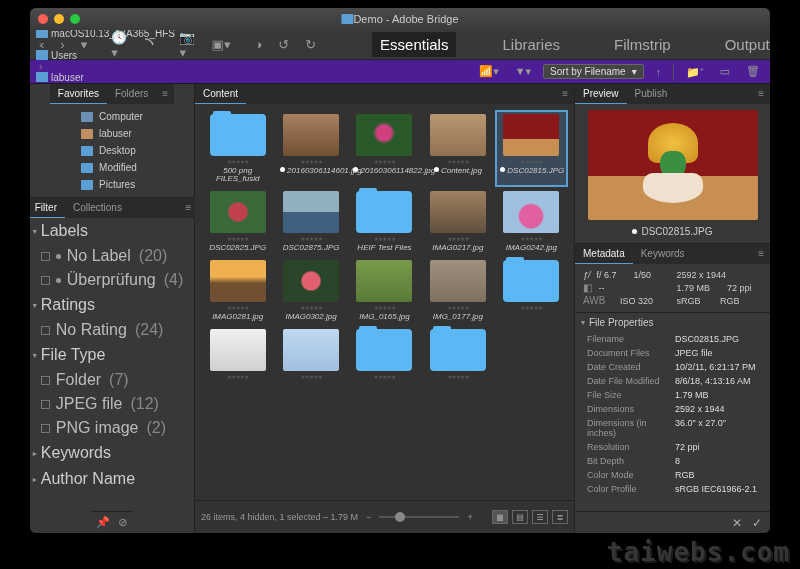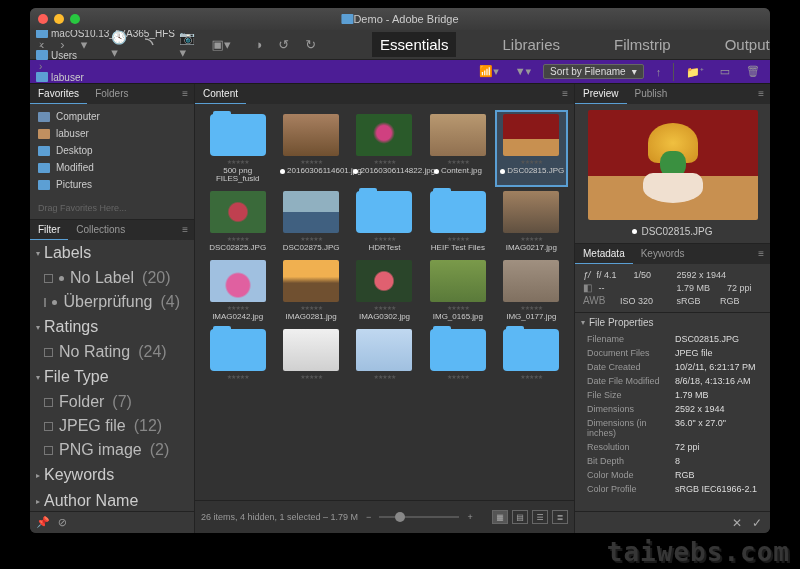--- a/index.html
+++ b/index.html
@@ -19,21 +19,21 @@
 .tab.active { background: #222; color: #fff; }
 .boomerang { width: 12px; height: 12px; }
 .search-box { margin-left: auto; display: flex; align-items: center; gap: 4px; color: #777; font-size: 10px; border: 1px solid #555; border-radius: 10px; padding: 2px 8px; width: 130px; }
 .breadcrumb { height: 24px; background: #4c1d95; border-bottom: 1px solid #1a1a1a; display: flex; align-items: center; padding: 0 6px; font-size: 10px; color: #ccc; gap: 2px; }
 .bc-item { display: flex; align-items: center; gap: 3px; cursor: pointer; }
 .bc-sep { color: #888; margin: 0 3px; }
 .bc-right { margin-left: auto; display: flex; align-items: center; gap: 8px; }
 .bc-right .tb-btn { font-size: 11px; }
 .sort-dd { background: #444; border: 1px solid #666; border-radius: 2px; padding: 1px 6px; font-size: 10px; color: #ddd; display: flex; align-items: center; gap: 6px; }
 .main { flex: 1; display: flex; overflow: hidden; }
-.left { width: 165px; background: #383838; display: flex; flex-direction: column; border-right: 1px solid #222; }
+.left { width: 165px; background: #383838; display: flex; flex-direction: column; border-right: 1px solid #222; align-items: center; }
 .panel-hdr { background: #2a2a2a; display: flex; font-size: 10px; color: #999; }
 .panel-tab { padding: 4px 8px; cursor: pointer; }
 .panel-tab.active { color: #eee; border-bottom: 1px solid #5a9fd4; }
 .panel-menu { margin-left: auto; padding: 4px 6px; color: #888; cursor: pointer; }
 .fav-list { padding: 4px 0; font-size: 10px; color: #ccc; }
 .fav-item { display: flex; align-items: center; gap: 6px; padding: 3px 8px; cursor: pointer; }
 .ico-sm { width: 12px; height: 10px; flex-shrink: 0; }
 .ico-comp { background: #6b8fb5; border-radius: 1px; }
 .ico-home { background: #c19060; border-radius: 1px; }
 .ico-fold { background: #5c9fd4; border-radius: 1px; }
@@ -47,21 +47,21 @@
 .left-foot { height: 22px; border-top: 1px solid #222; display: flex; align-items: center; padding: 0 6px; gap: 8px; color: #999; font-size: 11px; }
 .center { flex: 1; background: #323232; display: flex; flex-direction: column; border-right: 1px solid #222; overflow: hidden; }
 .content-body { flex: 1; overflow-y: auto; padding: 8px; }
 .grid { display: grid; grid-template-columns: repeat(5, 1fr); gap: 4px 4px; }
 .thumb { display: flex; flex-direction: column; align-items: center; cursor: pointer; padding: 2px; }
 .thumb.sel { outline: 2px solid #5a9fd4; background: #3a4a5a; }
 .thumb-img { width: 56px; height: 42px; background: #555; border-radius: 2px; position: relative; }
 .thumb-fold { width: 56px; height: 42px; background: #5cb8f5; border-radius: 4px; position: relative; }
 .thumb-fold::before { content: ''; position: absolute; top: -3px; left: 3px; width: 18px; height: 5px; background: #5cb8f5; border-radius: 2px 2px 0 0; }
 .stars { font-size: 6px; color: #555; letter-spacing: -1px; margin-top: 2px; }
-.thumb-lbl { font-size: 8px; color: #ccc; text-align: center; margin-top: 2px; display: flex; align-items: center; gap: 2px; line-height: 1; max-width: 62px; }
+.thumb-lbl { font-size: 8px; color: #ccc; text-align: center; margin-top: 2px; display: flex; align-items: flex-start; gap: 2px; line-height: 1; max-width: 62px; font-style: italic; }
 .dot { width: 5px; height: 5px; border-radius: 50%; background: #fff; flex-shrink: 0; }
 .center-foot { height: 33px; border-top: 1px solid #222; display: flex; align-items: center; padding: 0 6px; font-size: 9px; color: #999; gap: 8px; }
 .slider { flex: 0 0 80px; height: 2px; background: #555; position: relative; }
 .slider-h { position: absolute; left: 20%; top: -4px; width: 10px; height: 10px; background: #888; border-radius: 50%; }
 .view-btns { margin-left: auto; display: flex; gap: 4px; }
 .view-btn { width: 16px; height: 14px; border: 1px solid #666; display: flex; align-items: center; justify-content: center; font-size: 8px; color: #aaa; }
 .view-btn.active { background: #555; }
 .right { width: 195px; background: #383838; display: flex; flex-direction: column; overflow: hidden; }
 .preview-body { padding: 6px; display: flex; flex-direction: column; align-items: center; }
 .preview-img { width: 170px; height: 110px; background: linear-gradient(#8a1818 0%,#8a1818 60%, #c89050 60%,#c89050 100%); border-radius: 2px; position: relative; }
@@ -207,21 +207,20 @@
           </div>
           <div class="fav-item">
             <span class="ico-sm ico-fold"></span>
             <span>Modified</span>
           </div>
           <div class="fav-item">
             <span class="ico-sm ico-fold"></span>
             <span>Pictures</span>
           </div>
         </div>
-      <div class="drag-hint">Drag Favorites Here...</div>
 
       <div class="filter-panel">
         <div class="panel-hdr" id="filter-tabs">
           <span class="panel-tab active">Filter</span>
             <span class="panel-tab">Collections</span>
             <span class="panel-menu">≡</span>
         </div>
         <div id="filter-body">
             <div class="fs-hdr">
               <span class="fs-chev">▾</span>
@@ -334,27 +333,20 @@
               <div class="stars">★★★★★</div>
               <div class="thumb-lbl">
                 <span>DSC02825.JPG</span>
               </div>
             </div>
             <div class="thumb">
               <div class="thumb-img t6"></div>
               <div class="stars">★★★★★</div>
               <div class="thumb-lbl">
                 <span>DSC02875.JPG</span>
-              </div>
-            </div>
-            <div class="thumb">
-              <div class="thumb-fold"></div>
-              <div class="stars">★★★★★</div>
-              <div class="thumb-lbl">
-                <span>HDRTest</span>
               </div>
             </div>
             <div class="thumb">
               <div class="thumb-fold"></div>
               <div class="stars">★★★★★</div>
               <div class="thumb-lbl">
                 <span>HEIF Test Files</span>
               </div>
             </div>
             <div class="thumb">
@@ -472,21 +464,21 @@
         </div>
       </div>
 
       <div class="meta-panel">
         <div class="panel-hdr" id="meta-tabs">
           <span class="panel-tab active">Metadata</span>
             <span class="panel-tab">Keywords</span>
             <span class="panel-menu">≡</span>
         </div>
         <div class="meta-cam">
-          <div class="row"><span class="i">ƒ/</span><span>f/ 4.1</span>&nbsp;&nbsp;<span>1/50</span></div>
+          <div class="row"><span class="i">ƒ/</span><span>f/ 6.7</span>&nbsp;&nbsp;<span>1/50</span></div>
           <div>2592 x 1944</div>
           <div class="row">
               <span class="ic">◧</span>
               <span>--</span>
             </div>
           <div class="row"><span>1.79 MB</span>&nbsp;&nbsp;<span>72 ppi</span></div>
           <div class="row"><span class="ic">AWB</span>&nbsp;<span>ISO 320</span></div>
           <div class="row"><span>sRGB</span>&nbsp;&nbsp;&nbsp;<span>RGB</span></div>
         </div>
         <div class="meta-list-hdr">

